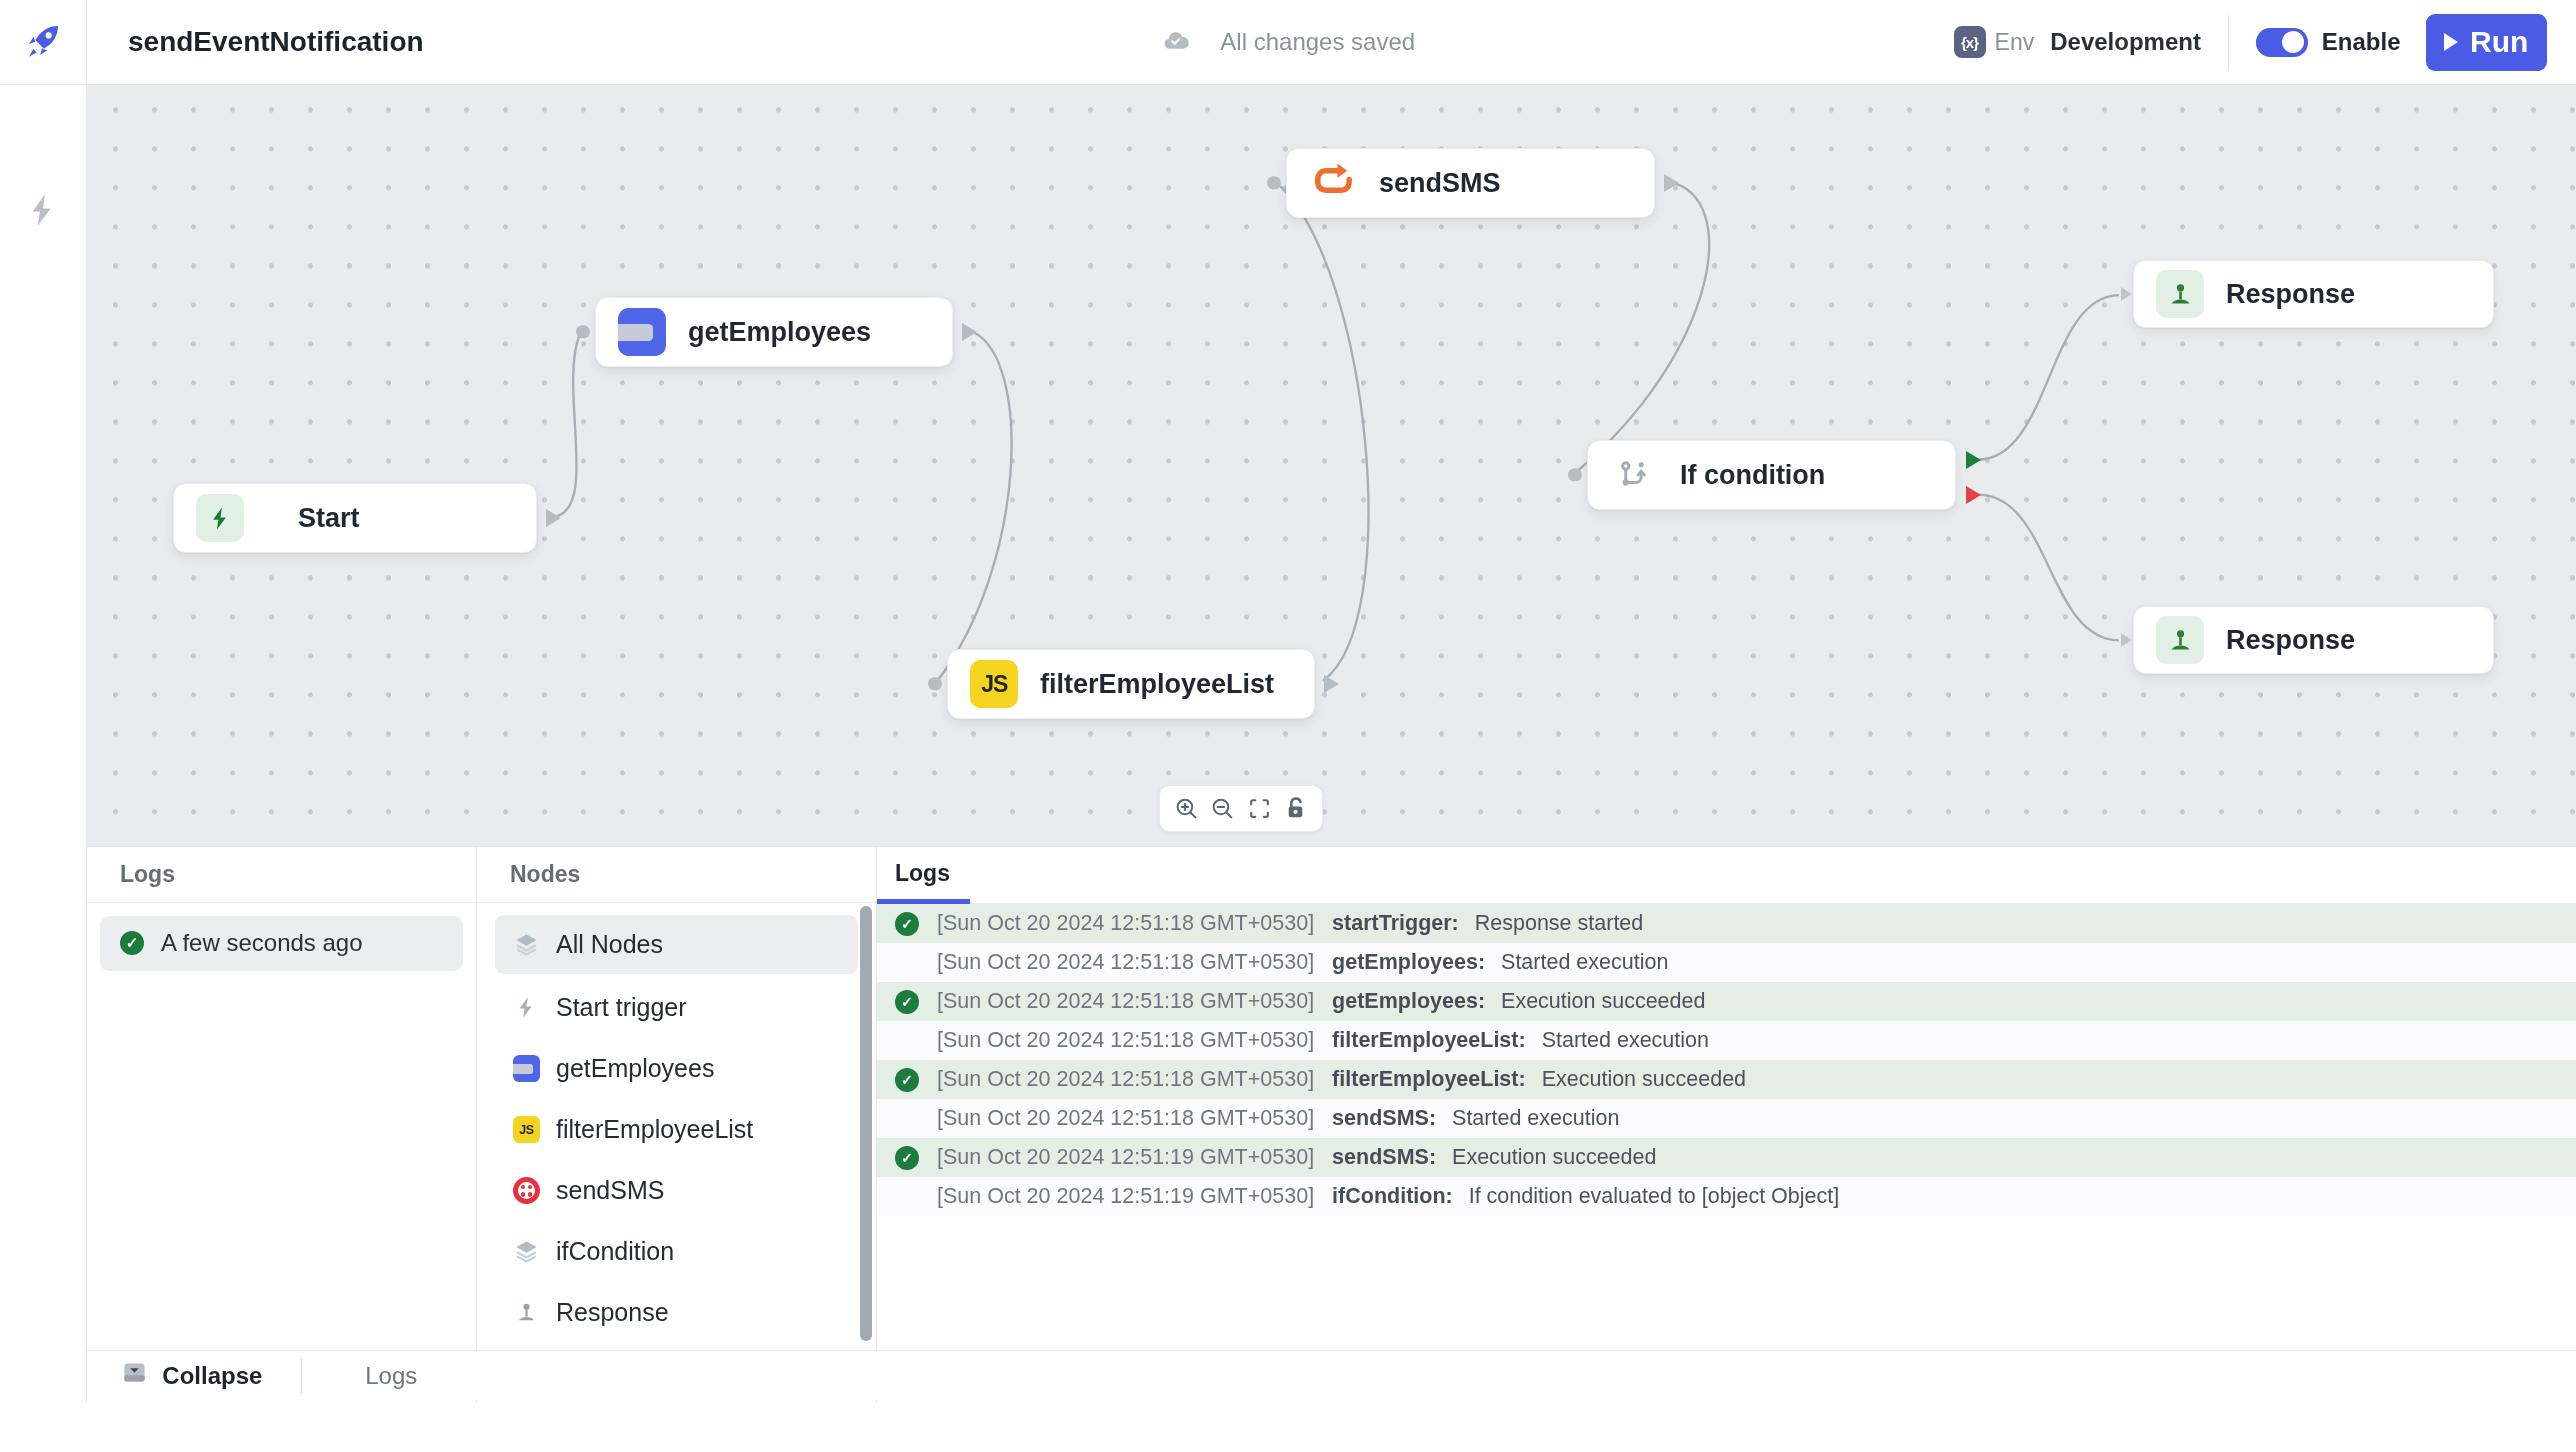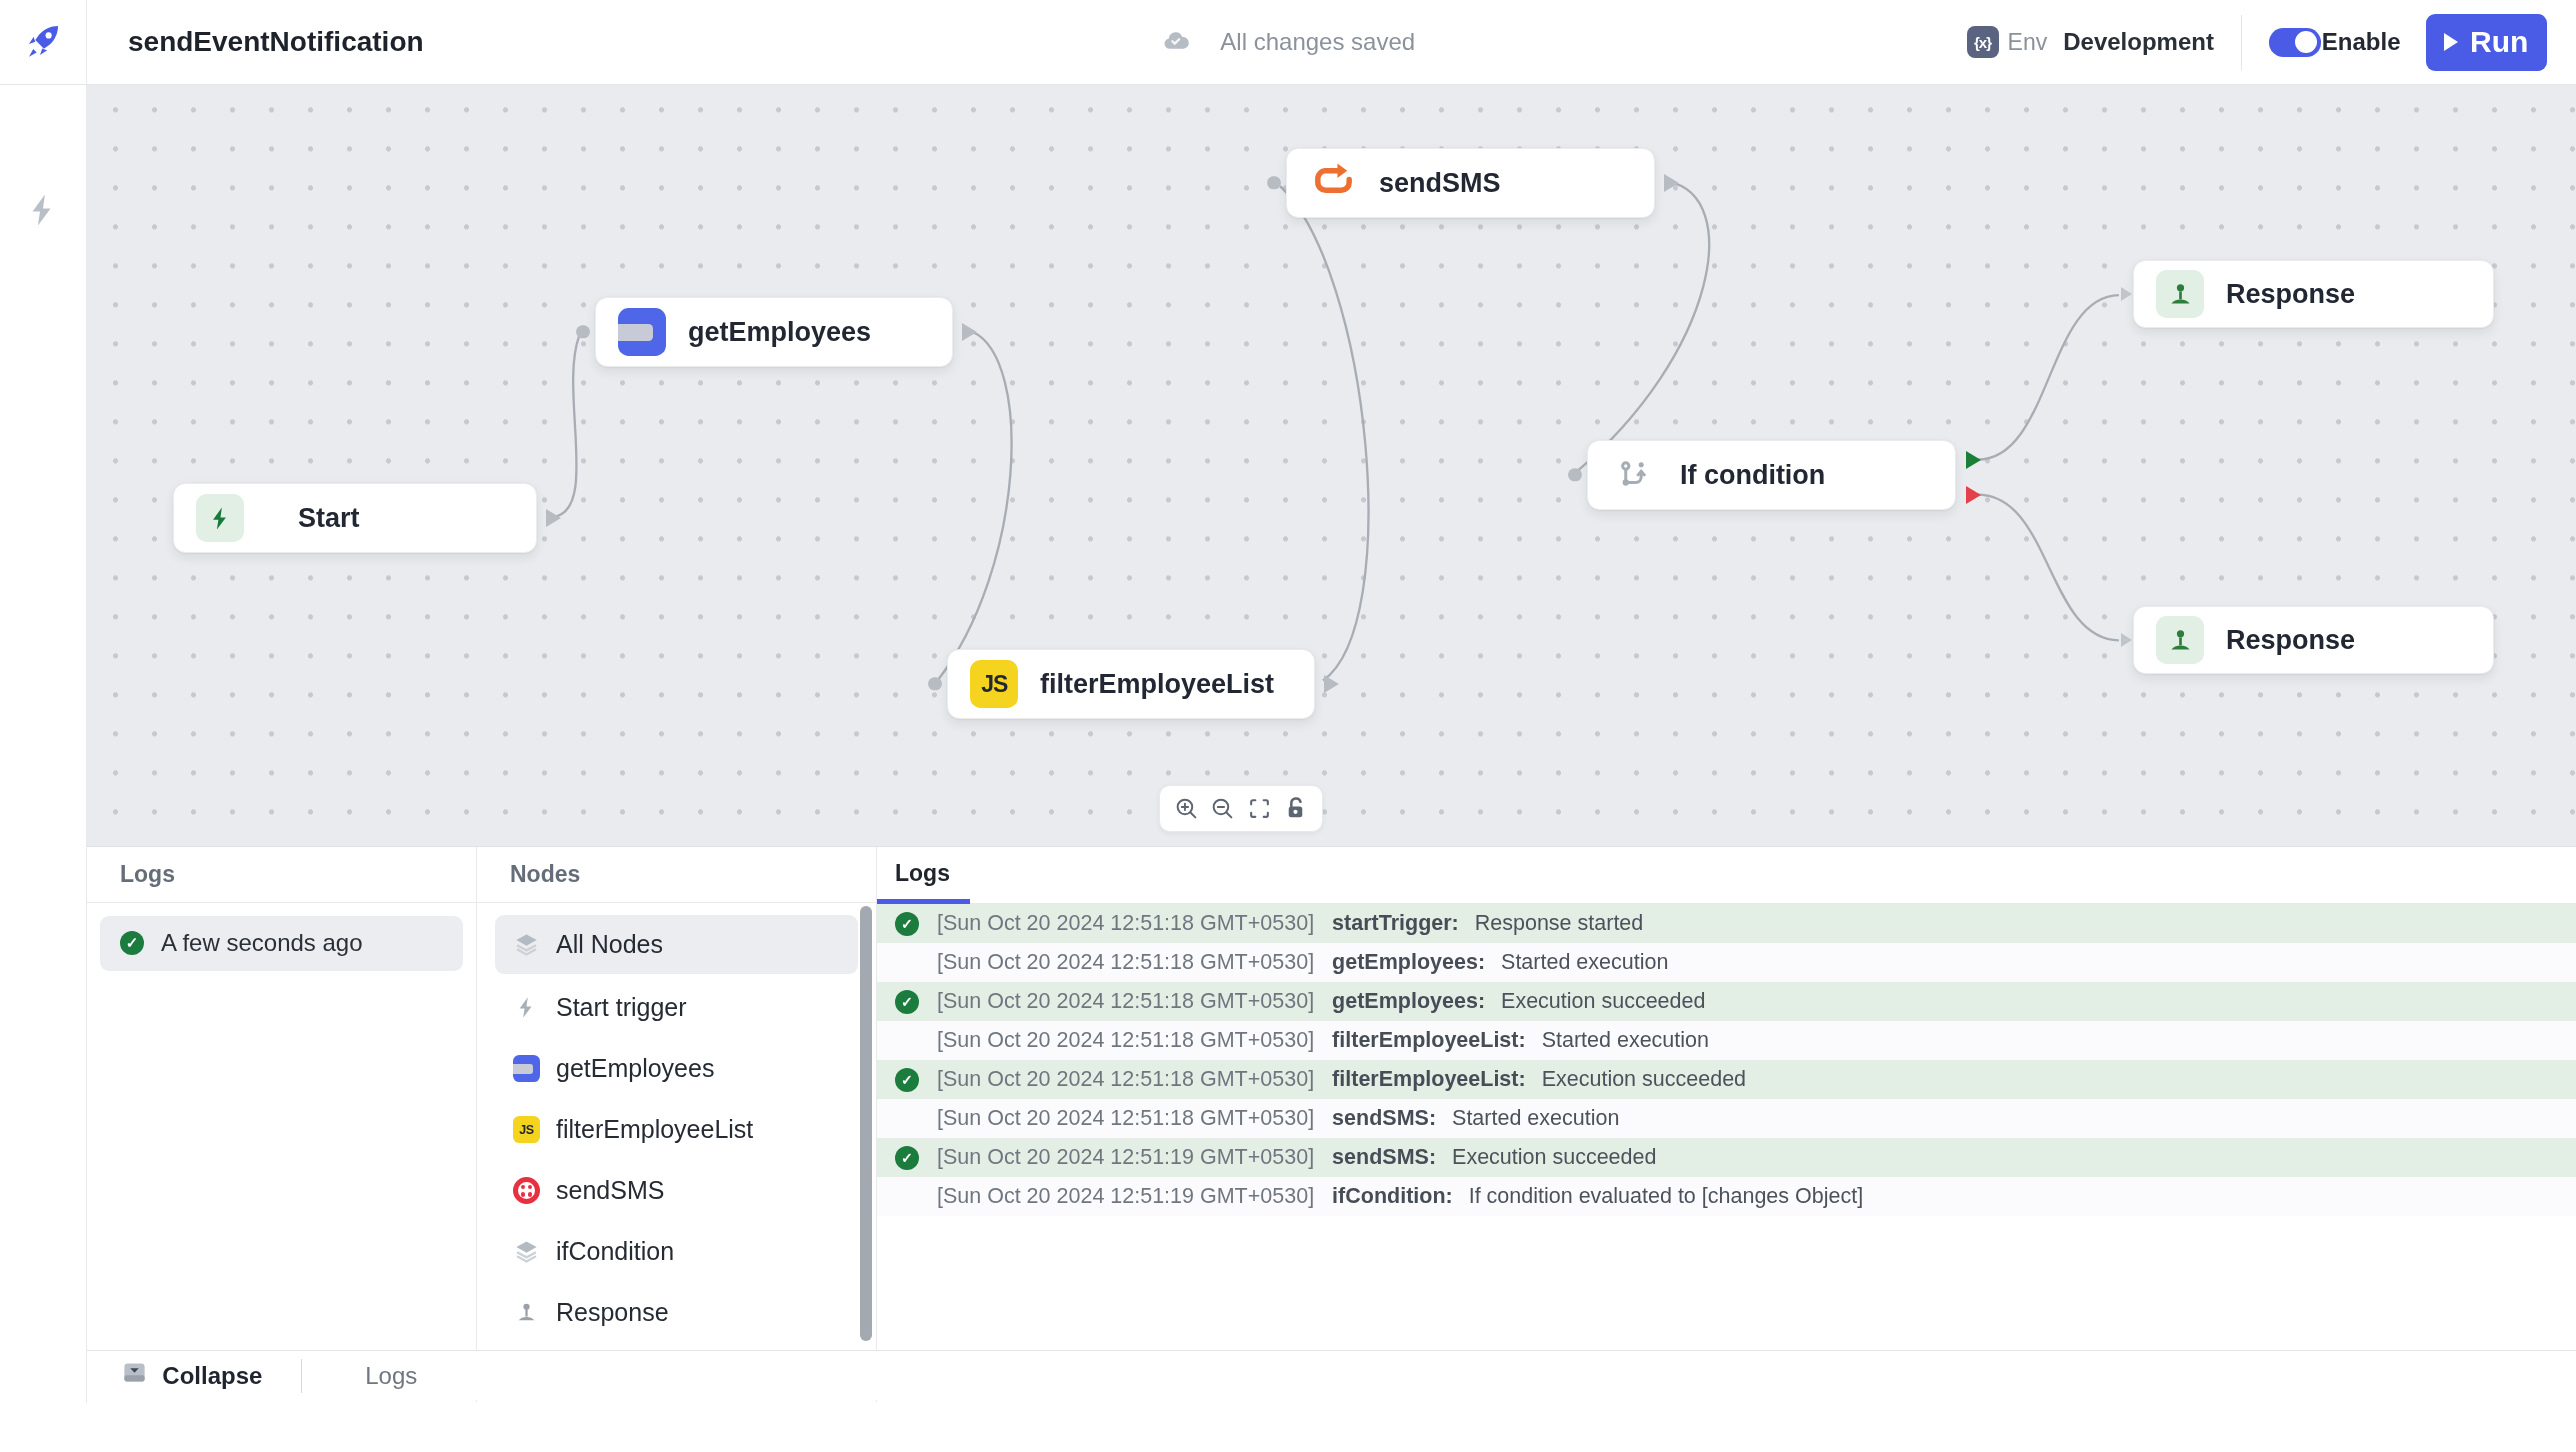--- a/index.html
+++ b/index.html
@@ -15,21 +15,21 @@
   .header-center { position:absolute; left:50%; transform:translateX(-50%); display:flex; align-items:center; gap:30px; }
   .save-status { font-size:24px; color:#8b929c; font-weight:500; }
   .header-right { margin-left:auto; display:flex; align-items:center; padding-right:29.5px; }
   .env-icon { width:32px; height:32px; border-radius:8px; background:#5a6480; color:#fff; display:flex;
     align-items:center; justify-content:center; font-size:15px; font-weight:700; letter-spacing:-0.9px; }
   .env-label { margin-left:9px; font-size:23px; color:#8a919b; }
   .env-value { margin-left:16px; font-size:24px; font-weight:600; color:#2a3038; }
   .header-divider { width:0.9px; height:55px; background:#e3e5e9; margin:0 27px; }
   .toggle { width:52px; height:29px; border-radius:14.3px; background:#4a5ce5; position:relative; flex:0 0 auto; }
   .toggle .knob { position:absolute; right:3.6px; top:3.1px; width:22.4px; height:22.4px; border-radius:50%; background:#fff; }
-  .enable-label { margin-left:1px; font-size:24px; font-weight:600; color:#232833; margin-right:25px; }
+  .enable-label { margin-left:14px; font-size:24px; font-weight:600; color:#232833; margin-right:25px; }
   .run-btn { width:121px; height:57px; border-radius:9px; background:#4a5ce5; color:#fff; display:flex;
     align-items:center; justify-content:center; gap:12.5px; font-size:30px; font-weight:700; border:none; }
   .play-tri { width:0; height:0; border-left:14.3px solid #fff; border-top:9px solid transparent; border-bottom:9px solid transparent; }
 
   
   .rail { position:absolute; left:0; top:85px; width:87px; height:1318px; background:#fff;
     border-right:0.9px solid #e7e9ec; z-index:20; }
   .rail-bolt { position:absolute; left:24px; top:106px; }
 
   
@@ -421,21 +421,21 @@
         <div class="log-row green">
           <span class="log-ico ok">✓</span>
           <span class="ts">[Sun Oct 20 2024 12:51:19 GMT+0530]</span>
           <span class="ln">sendSMS:</span>
           <span class="lm">Execution succeeded</span>
         </div>
         <div class="log-row white">
           <span class="log-ico"></span>
           <span class="ts">[Sun Oct 20 2024 12:51:19 GMT+0530]</span>
           <span class="ln">ifCondition:</span>
-          <span class="lm">If condition evaluated to [changes Object]</span>
+          <span class="lm">If condition evaluated to [object Object]</span>
         </div>
       </div>
     </div>
   </div>
 
   <div class="footer">
     <div class="collapse-btn">
       <span>
         <svg width="27" height="27" viewBox="0 0 24 24">
           <rect x="3" y="4" width="18" height="16" rx="3" fill="#b9bfc8"></rect>

